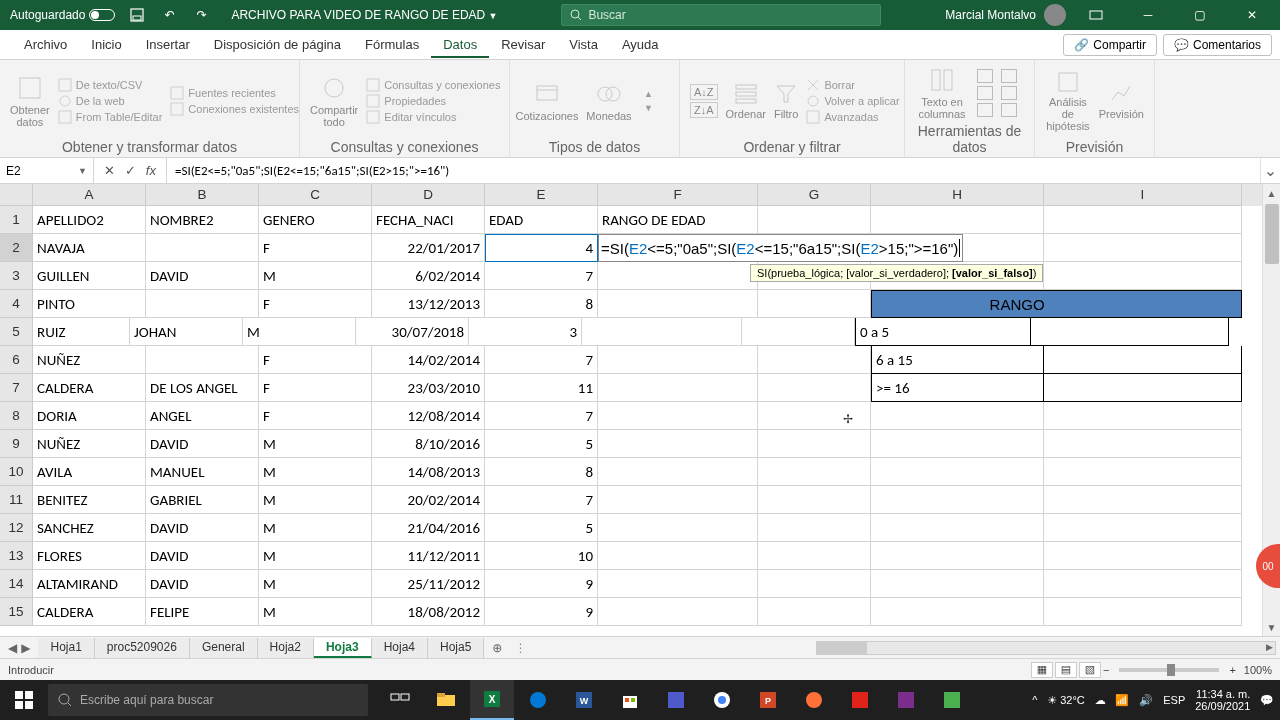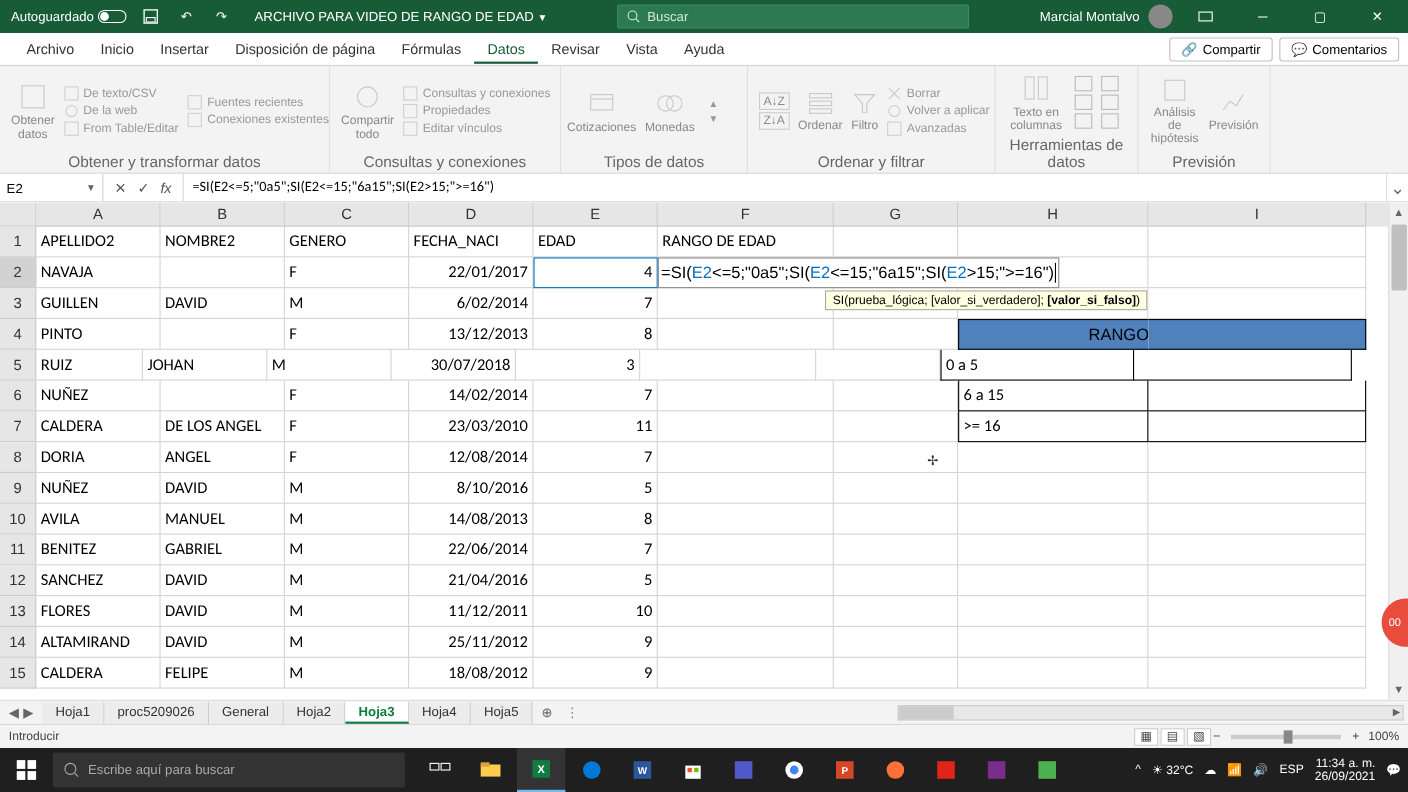--- a/index.html
+++ b/index.html
@@ -503,21 +503,21 @@
         <div class="cell rt" style="width: 113px;">8</div>
         <div class="cell" style="width: 160px;"></div>
         <div class="cell" style="width: 113px;"></div>
         <div class="cell" style="width: 173px;"></div>
         <div class="cell" style="width: 198px;"></div>
       </div>
       <div class="row">
         <div class="cell" style="width: 113px;">BENITEZ</div>
         <div class="cell" style="width: 113px;">GABRIEL</div>
         <div class="cell" style="width: 113px;">M</div>
-        <div class="cell rt" style="width: 113px;">22/06/2014</div>
+        <div class="cell rt" style="width: 113px;">20/02/2014</div>
         <div class="cell rt" style="width: 113px;">7</div>
         <div class="cell" style="width: 160px;"></div>
         <div class="cell" style="width: 113px;"></div>
         <div class="cell" style="width: 173px;"></div>
         <div class="cell" style="width: 198px;"></div>
       </div>
       <div class="row">
         <div class="cell" style="width: 113px;">SANCHEZ</div>
         <div class="cell" style="width: 113px;">DAVID</div>
         <div class="cell" style="width: 113px;">M</div>

